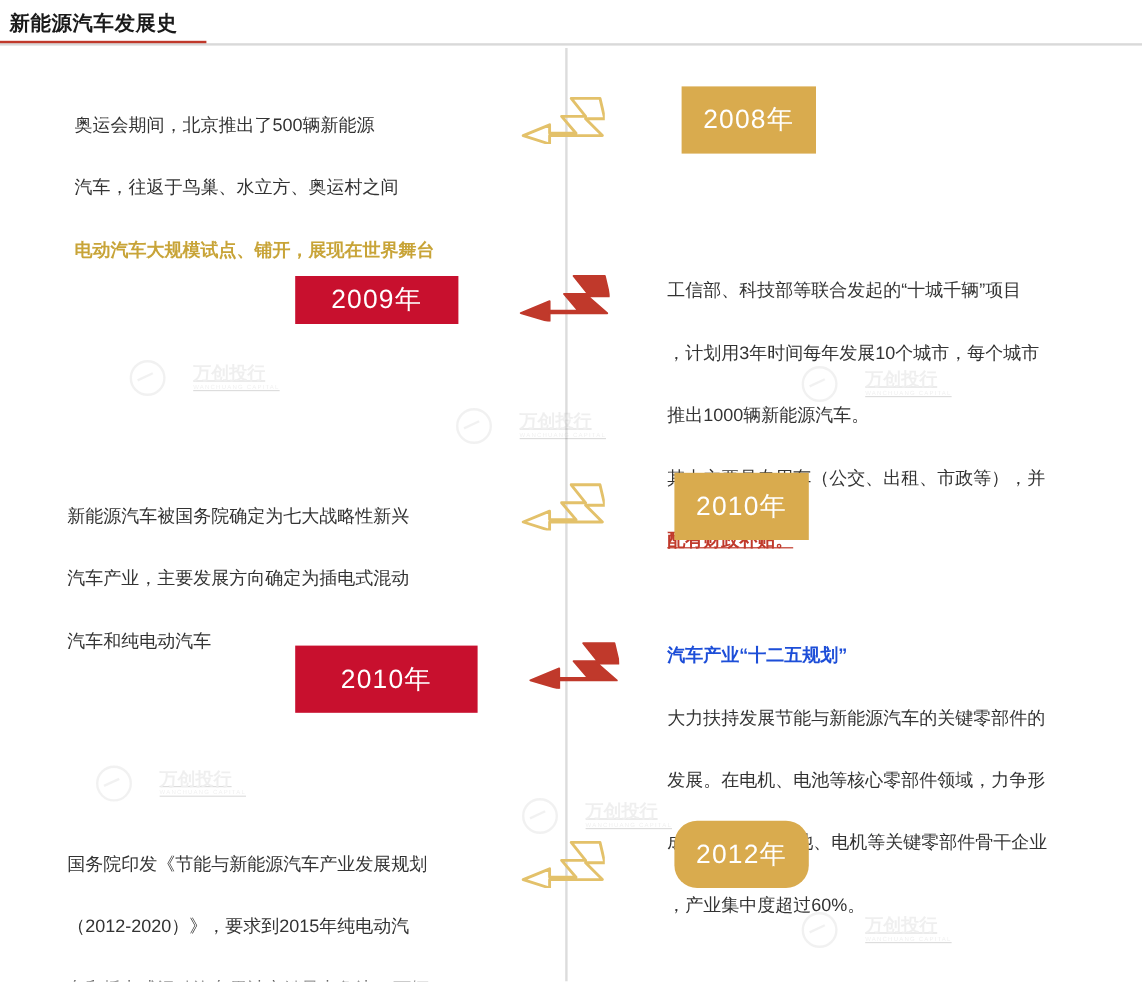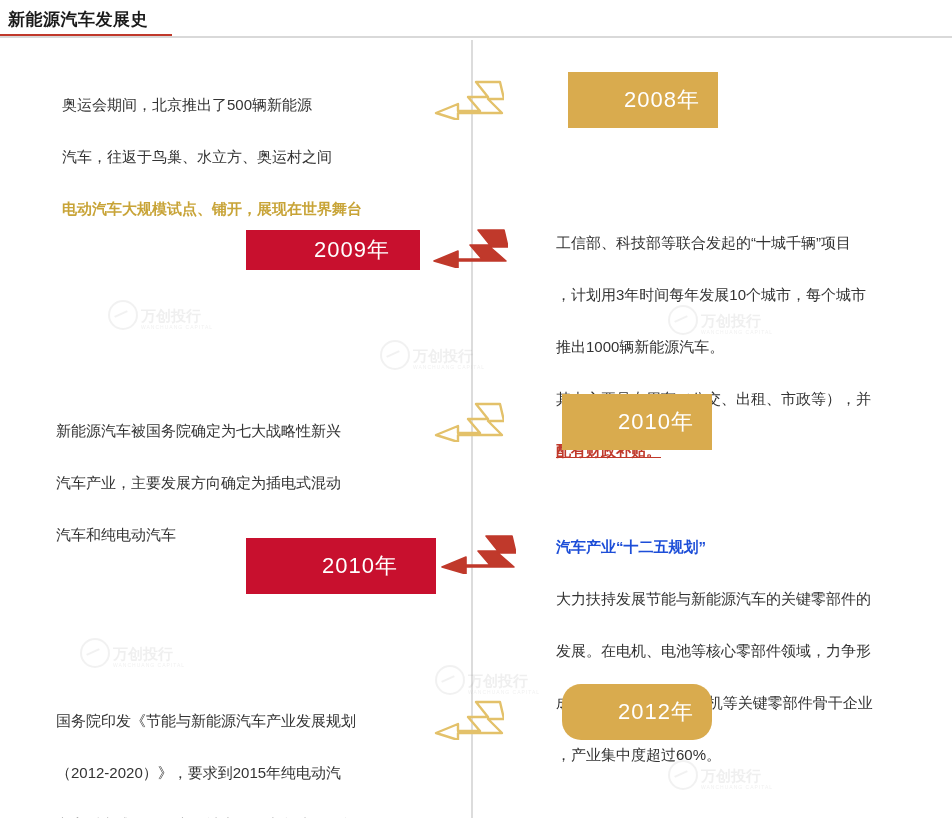--- a/index.html
+++ b/index.html
@@ -92,38 +92,38 @@
   
   .badge {
     position: absolute;
     display: flex;
     align-items: center;
     justify-content: center;
     font-size: 22px;
     letter-spacing: 1px;
     color: #ffffff;
     font-family: "Liberation Sans", sans-serif;
-    padding-left: 38px;
   }
   .badge.gold { background: #d9ab4e; }
   .badge.red  { background: #c8102e; }
 
   
   .arrow {
     position: absolute;
   }
 
   
   .wm {
     position: absolute;
     display: flex;
-    align-items: flex-end;
-    gap: 3px;
+    align-items: center;
+    gap: 23px;
     opacity: 0.13;
     pointer-events: none;
+    text-decoration: underline;
   }
   .wm .wm-ring {
     width: 26px;
     height: 26px;
     border-radius: 50%;
     border: 2px solid #999;
     position: relative;
     flex: none;
   }
   .wm .wm-ring::after {

